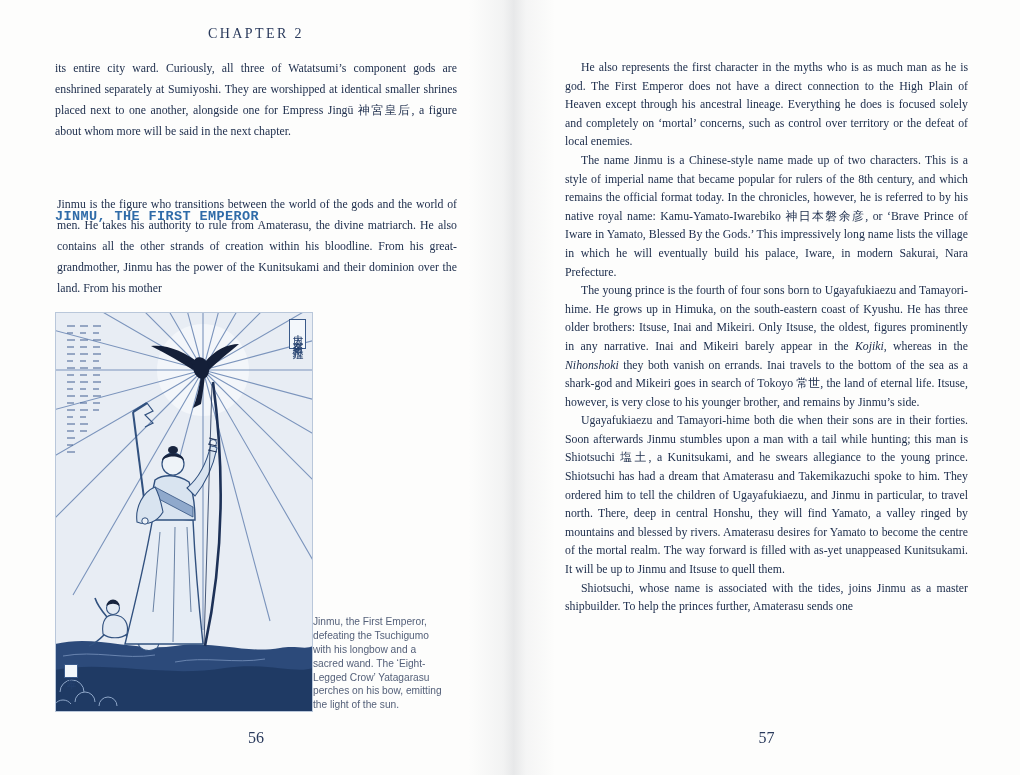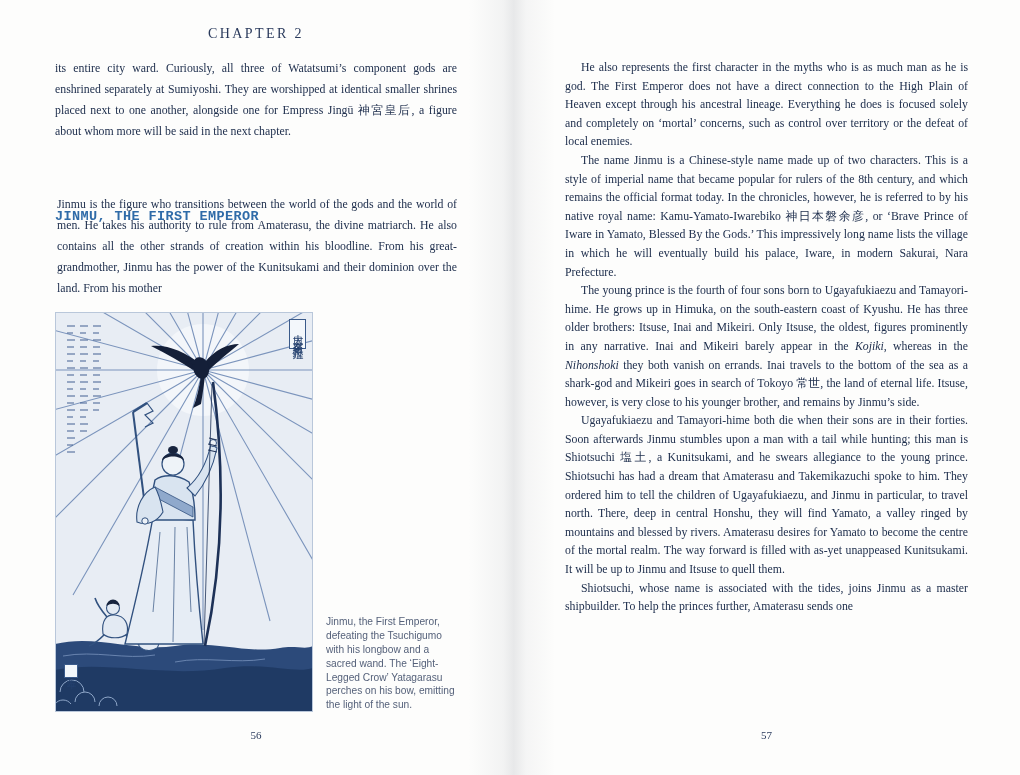--- a/index.html
+++ b/index.html
@@ -23,21 +23,21 @@
   }
   .page{position:absolute;top:0;height:775px;}
   .page-left{left:55px;width:402px;}
   .page-right{left:565px;width:403px;}
   .running-head{
     position:absolute;top:26px;left:0;right:0;text-align:center;
     font-size:14px;letter-spacing:2.4px;color:#2a3a5c;
   }
   .page-number{
     position:absolute;top:729px;left:0;right:0;text-align:center;
-    font-size:11px;color:#2a3a5c;
+    font-size:16px;color:#2a3a5c;
   }
   p.body{
     font-size:11.8px;line-height:21px;text-align:justify;color:var(--ink);
   }
   .page-right p.body{line-height:18.6px;}
   p.indent{text-indent:16px;}
   .it{font-style:italic;}
   .intro-block{position:absolute;top:58px;left:0;right:0;}
   .section-heading{
     position:absolute;top:168px;left:0;right:0;
@@ -60,21 +60,21 @@
     background:#f3f7fb;border:1px solid #3a5a8a;color:#24406e;
     font-size:11px;letter-spacing:3px;padding:5px 2px;line-height:1;
   }
   .signature{
     position:absolute;left:9px;bottom:34px;
     writing-mode:vertical-rl;text-orientation:upright;
     background:#f3f7fb;border:1px solid #3a5a8a;color:#24406e;
     font-size:10px;letter-spacing:2px;padding:4px 1px;line-height:1;
   }
   .caption{
-    margin-left:13px;width:132px;
+    width:132px;
     font-family:"Liberation Sans", sans-serif;
     font-size:10.2px;line-height:13.8px;color:var(--caption);
     text-align:left;
   }
   .right-text{position:absolute;top:58px;left:0;right:0;}
 </style>
 </head>
 <body>
 
 <div class="spread">

